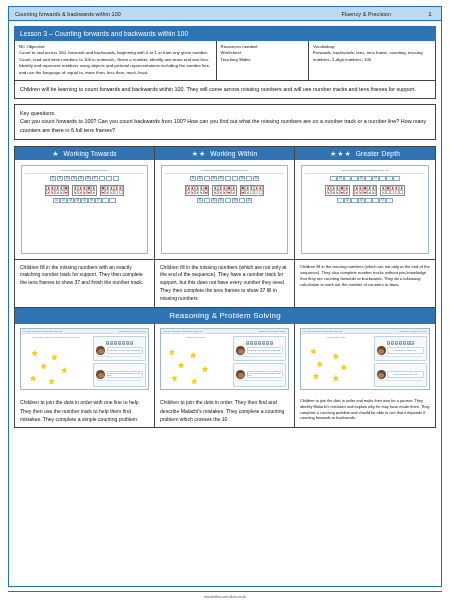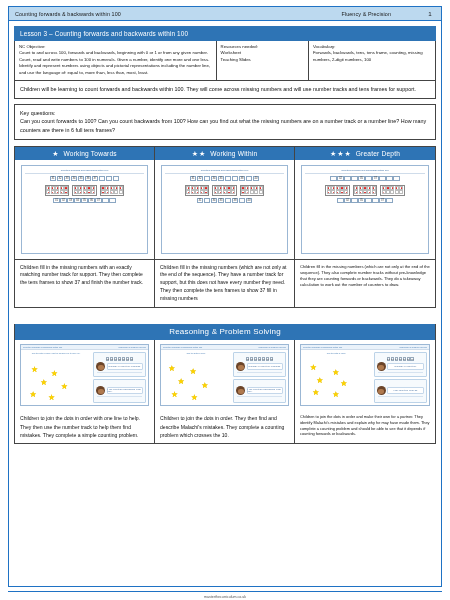--- a/index.html
+++ b/index.html
@@ -143,21 +143,21 @@
   .diff-text {
     padding: 4px 4px 5px 5px;
     font-size: 5px;
     line-height: 1.55;
     color: #111;
     flex: 1;
   }
   .diff-text.small { font-size: 4.1px; line-height: 1.5; }
 
   
-  .reason-wrap { margin-top: 16px; border: .6px solid #444; border-top: none; }
+  .reason-wrap { margin-top: 0; border: .6px solid #444; border-top: none; }
   .reason-head {
     background: #2e74b5; color: #fff;
     font-size: 8px; text-align: center;
     padding: 3px 0 4px 0;
     letter-spacing: .2px;
   }
   .reason-cols { display: flex; }
   .reason-col { width: 33.34%; border-right: .6px solid #444; display: flex; flex-direction: column; }
   .reason-col:last-child { border-right: none; }
   .slide-box {

